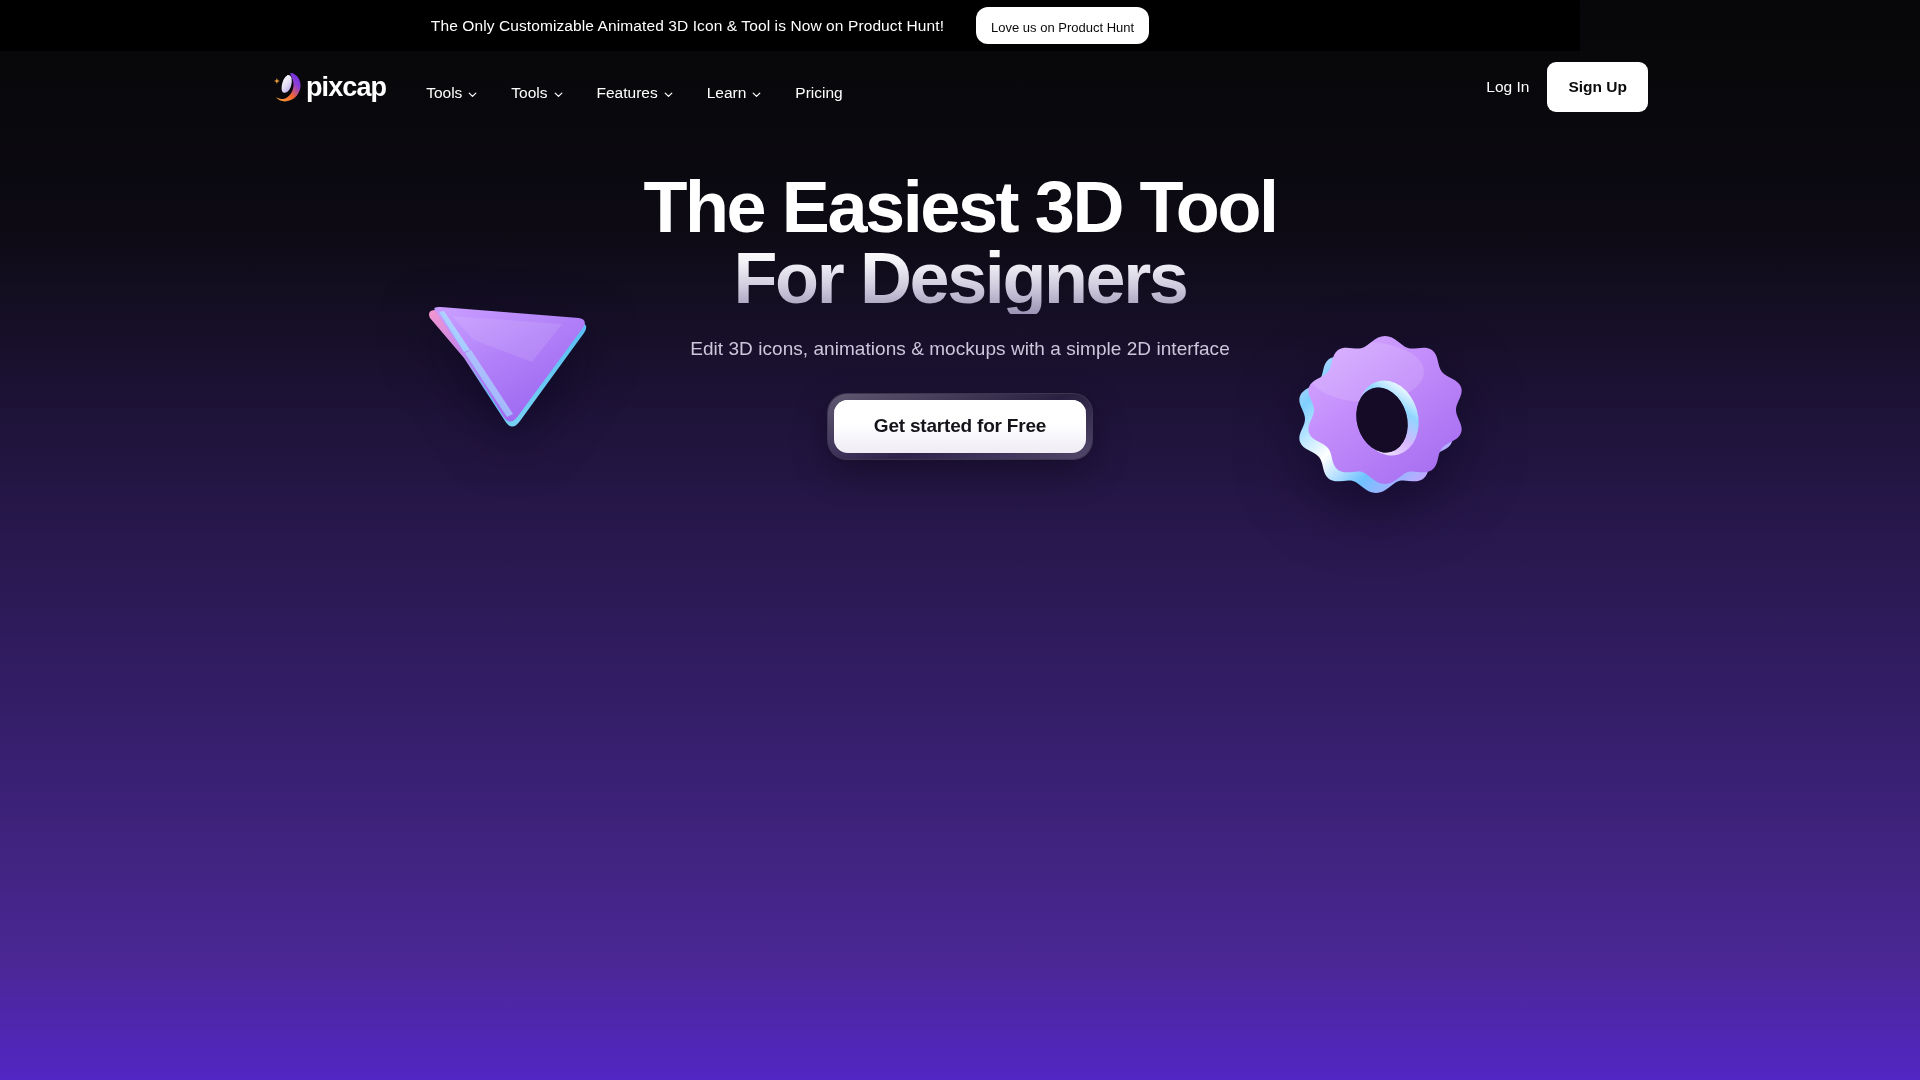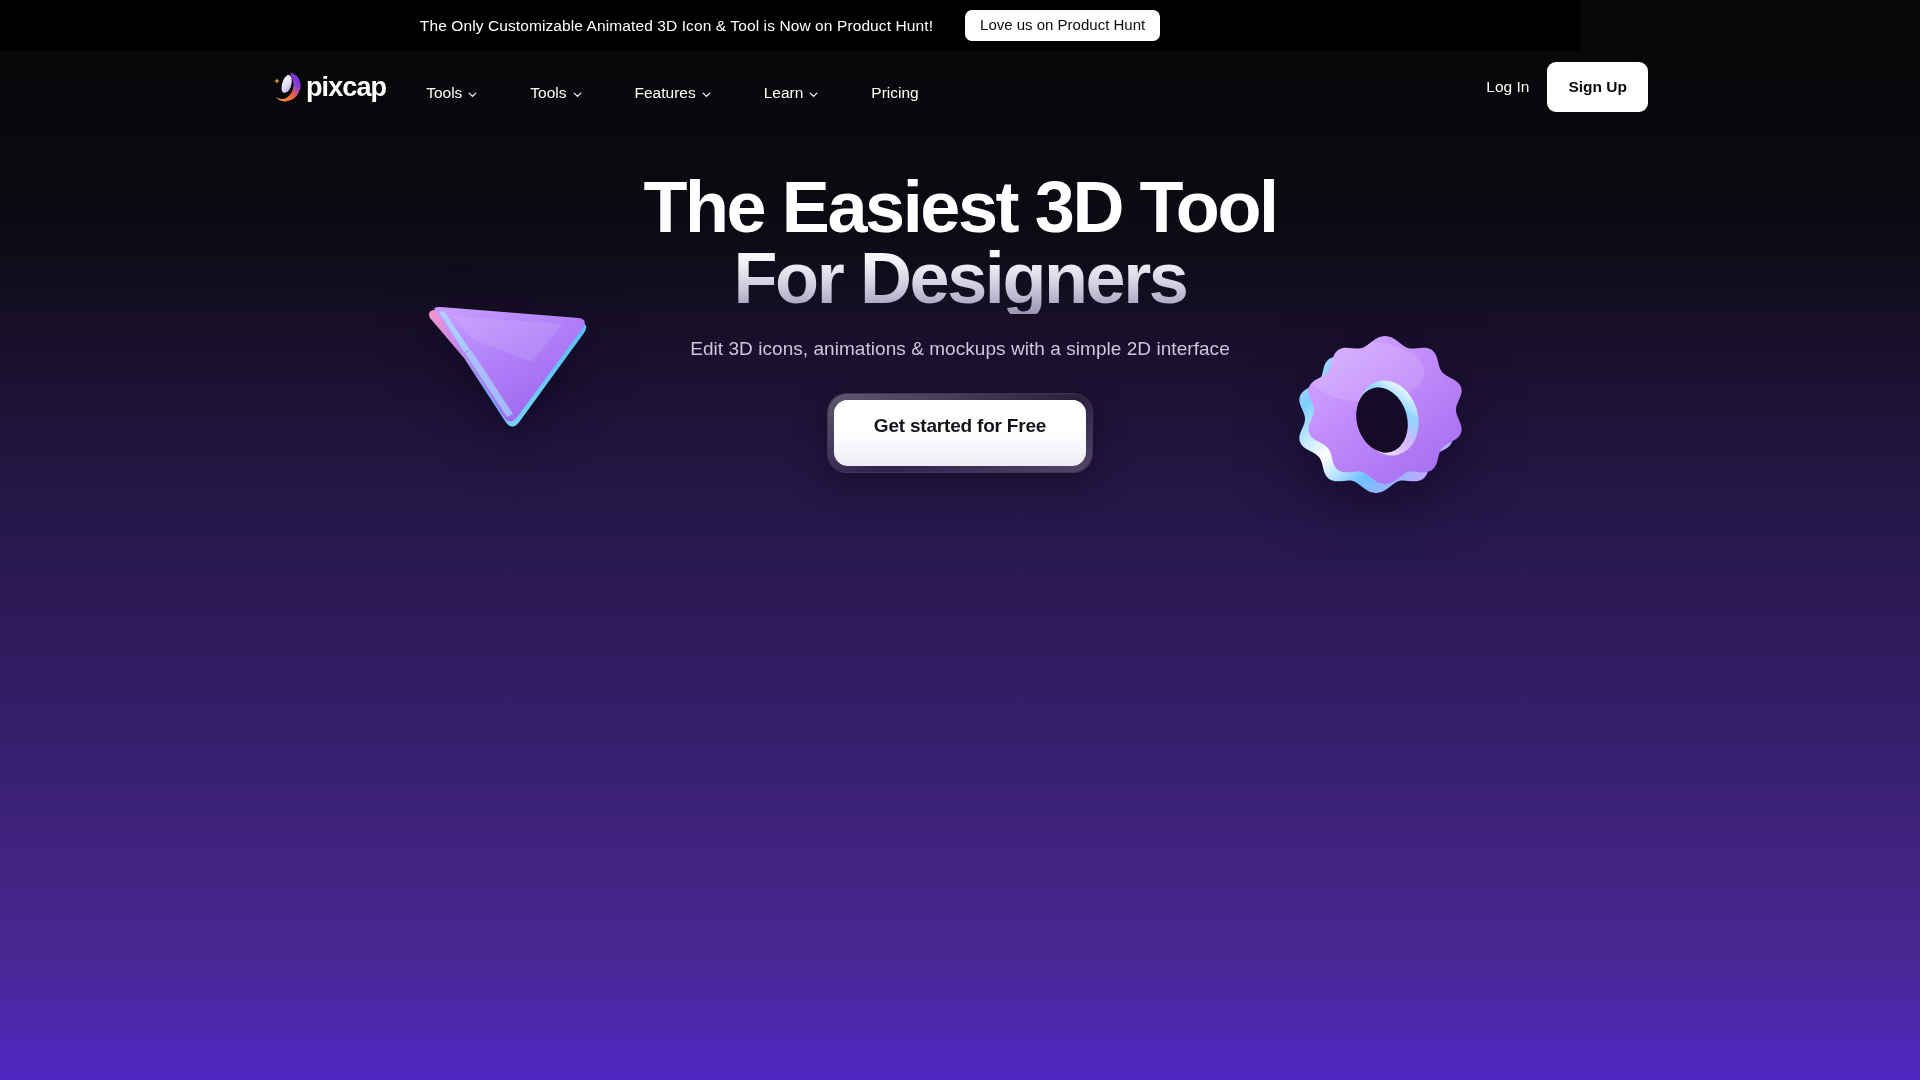--- a/index.html
+++ b/index.html
@@ -53,25 +53,25 @@
   .banner-text {
     color: #ffffff;
     font-size: 15.5px;
     font-weight: 400;
     letter-spacing: 0.1px;
     white-space: nowrap;
   }
   .banner-btn {
     background: #ffffff;
     color: #0b0b0b;
-    font-size: 15px;
+    font-size: 13px;
     font-weight: 500;
     border: none;
-    border-radius: 7px;
-    padding: 7px 15px 8px;
+    border-radius: 12px;
+    padding: 14px 15px 8px;
     cursor: pointer;
     white-space: nowrap;
     font-family: "Liberation Sans", sans-serif;
     line-height: 1.1;
   }
 
   
   .nav {
     position: absolute;
     top: 51px; left: 0;
@@ -105,21 +105,21 @@
     font-size: 27px;
     font-weight: 700;
     letter-spacing: -0.9px;
     line-height: 1;
     margin-top: 1px;
   }
 
   .nav-links {
     display: flex;
     align-items: center;
-    gap: 52px;
+    gap: 33px;
   }
   .nav-item {
     display: flex;
     align-items: center;
     gap: 5px;
     color: #ffffff;
     font-size: 15.5px;
     font-weight: 500;
     cursor: pointer;
     letter-spacing: 0px;
@@ -205,21 +205,21 @@
     display: inline-block;
     padding: 6px;
     border-radius: 19px;
     background: linear-gradient(160deg, rgba(255,255,255,0.30), rgba(255,255,255,0.06) 55%, rgba(255,255,255,0.22));
     box-shadow: 0 0 0 1px rgba(255,255,255,0.16), 0 12px 34px rgba(0,0,0,0.35);
   }
   .cta-btn {
     display: block;
     border: none;
     border-radius: 14px;
-    padding: 16px 40px 31px;
+    padding: 16px 40px 18px;
     font-size: 19px;
     font-weight: 700;
     color: #15141a;
     letter-spacing: -0.2px;
     cursor: pointer;
     font-family: "Liberation Sans", sans-serif;
     background: linear-gradient(to bottom, #ffffff 0%, #ffffff 45%, #efecf5 100%);
     box-shadow: inset 0 1px 0 #ffffff;
     line-height: 1;
   }

